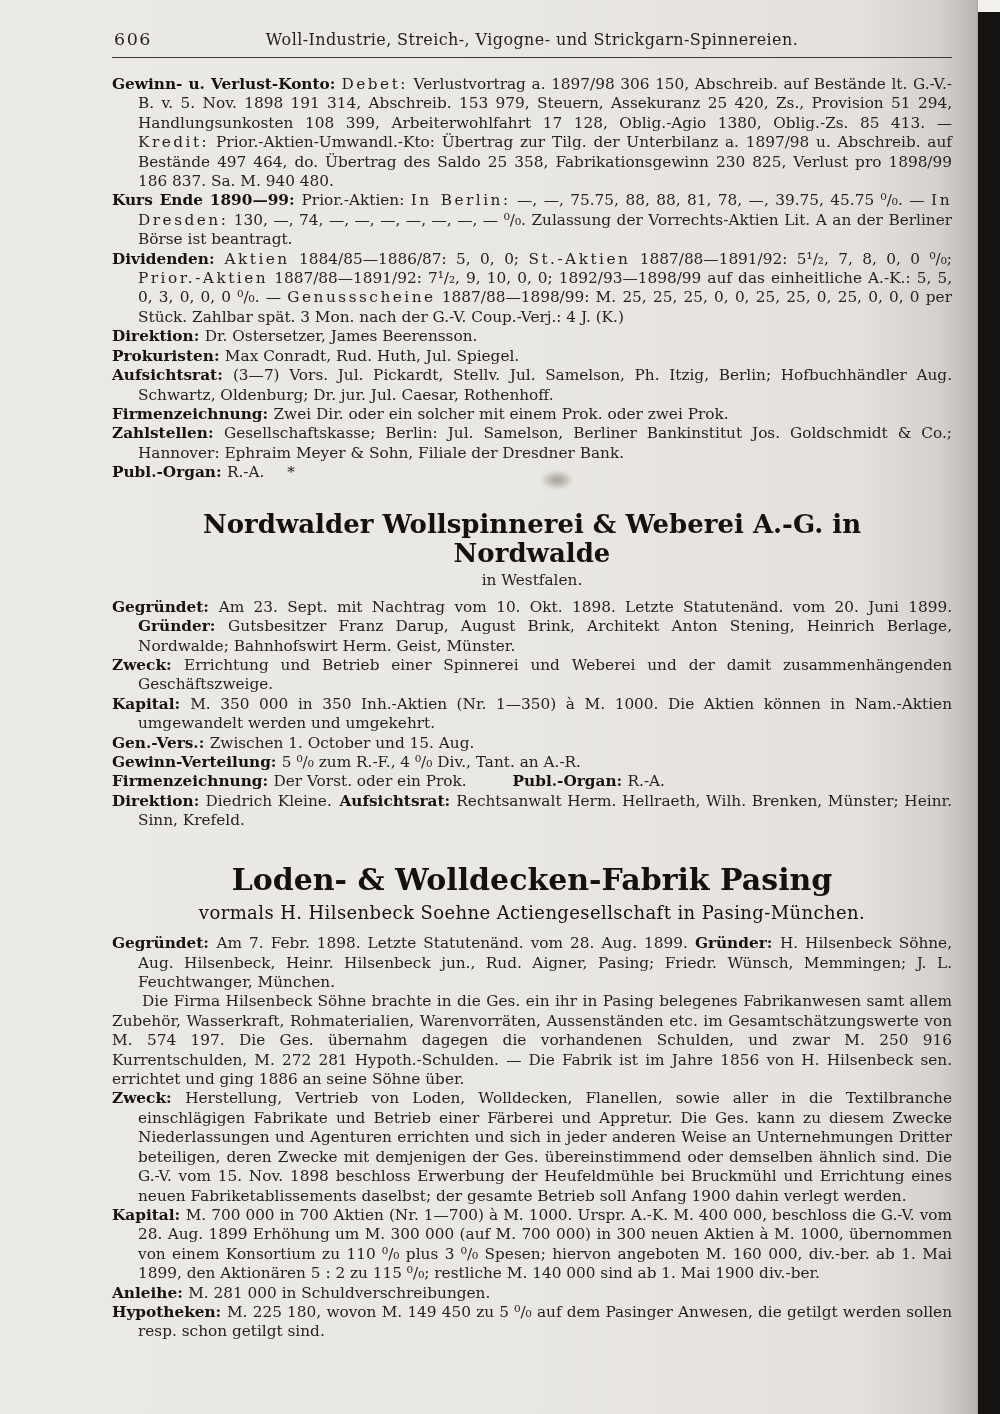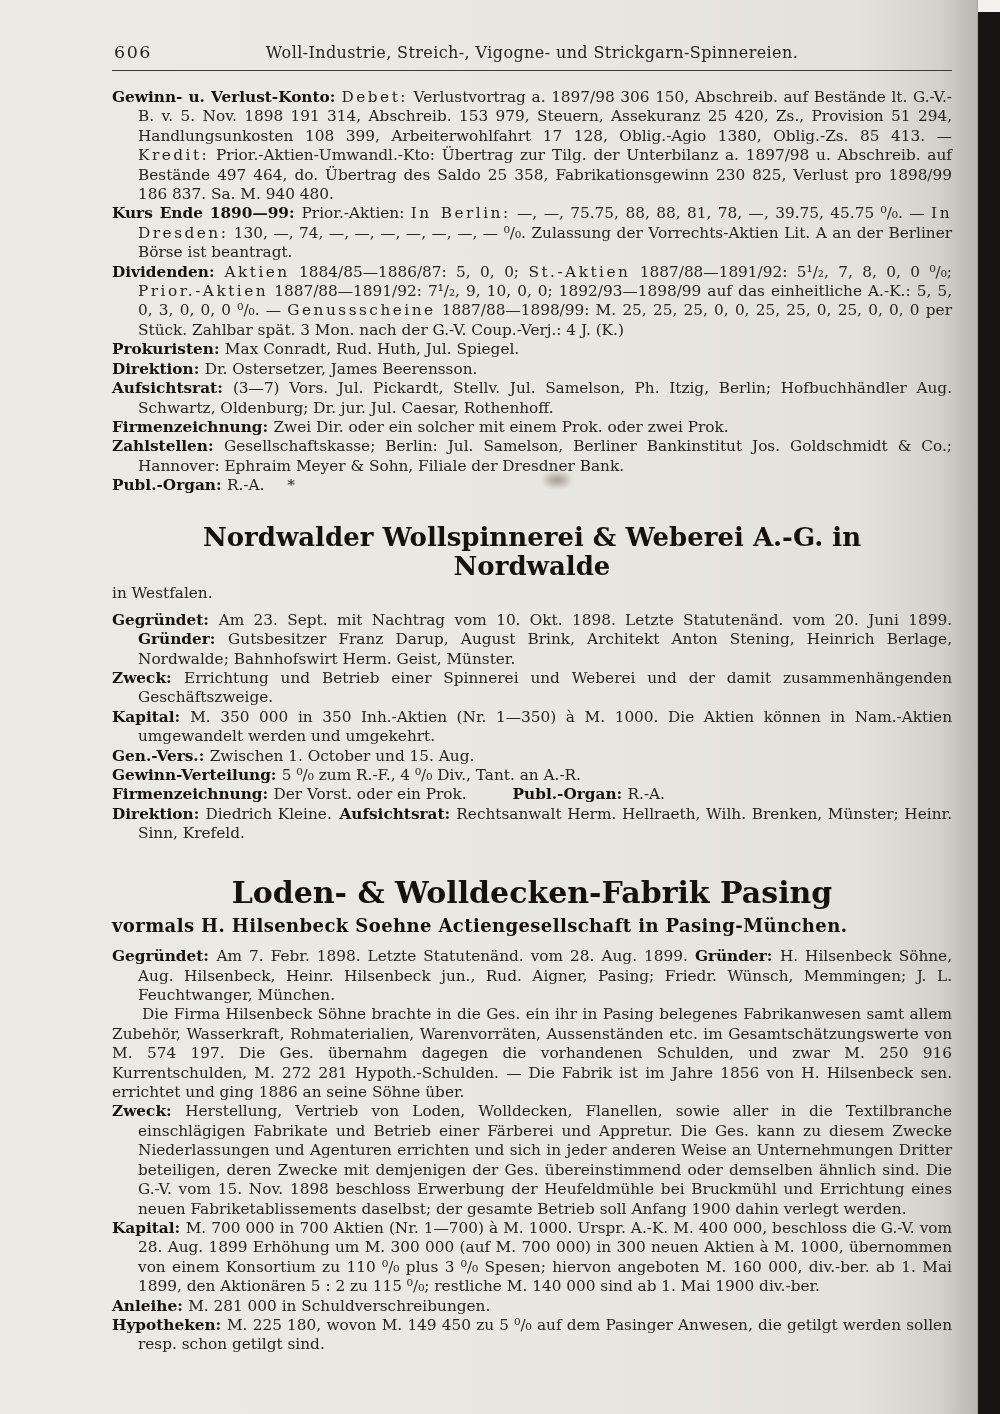--- a/index.html
+++ b/index.html
@@ -8,21 +8,21 @@
     font-family:"DejaVu Serif","Liberation Serif",serif;
     background:#6f6d6a;
   }
   .page {
     position:relative;
     width:1000px; height:1414px;
     overflow:hidden;
     color:var(--ink,#26221f);
     background:linear-gradient(90deg,#eceae5 0%, #e9e7e2 55%, #e4e1dc 86%, #d4d1cc 94%, #bab7b2 97.6%, #a9a6a1 97.8%);
   }
-  .content { position:absolute; left:112px; top:43px; width:840px; }
+  .content { position:absolute; left:112px; top:30px; width:840px; }
   .page-head { position:relative; text-align:center; font-size:16px; letter-spacing:.4px; padding-bottom:5px; }
   .page-num { position:absolute; left:2px; top:-1px; font-size:17.5px; letter-spacing:1.5px; }
   .head-rule { border:none; border-top:1.6px solid #3d3934; margin:3px 0 17px; }
   .para {
     text-align:justify;
     font-size:15.3px;
     line-height:19.4px;
     padding-left:26px;
     text-indent:-26px;
   }
@@ -31,23 +31,23 @@
   .sp { letter-spacing:2.5px; }
   .company-title {
     text-align:center;
     font-size:26px;
     line-height:1.12;
     font-weight:bold;
     color:#15110d;
     margin:27px 13px 3px;
   }
   .company-title.xl { font-size:30px; margin-top:32px; margin-bottom:6px; }
-  .company-subtitle { text-align:left; }
+  .company-subtitle { text-align:center; }
   .company-subtitle.plain { font-size:15.3px; margin-bottom:9px; }
-  .company-subtitle.bold { font-size:18px; font-weight:bold; color:#15110d; letter-spacing:.4px; margin:2px 0 11px; }
+  .company-subtitle.bold { font-size:18px; font-weight:normal; color:#15110d; letter-spacing:.4px; margin:2px 0 11px; }
   .smudge {
     position:absolute; left:540px; top:470px; width:34px; height:20px;
     background:radial-gradient(ellipse at center, rgba(70,60,48,.45), rgba(70,60,48,0) 70%);
     filter:blur(1px);
   }
   .scan-strip { position:absolute; top:0; right:0; width:22px; height:1414px; background:var(--scan-strip,#151413); }
   .scan-strip .notch { position:absolute; top:0; right:0; width:22px; height:12px; background:#f2f1ee; }
 </style>
 </head>
 <body>
@@ -57,22 +57,22 @@
     <header class="page-head">
       <span class="page-num">606</span>
       <span class="head-title">Woll-Industrie, Streich-, Vigogne- und Strickgarn-Spinnereien.</span>
     </header>
     <hr class="head-rule">
     <main>
         <section>
           <p class="para"><span class="b">Gewinn- u. Verlust-Konto: </span><span class="sp">Debet:</span><span> Verlustvortrag a. 1897/98 306 150, Abschreib. auf Bestände lt. G.-V.-B. v. 5. Nov. 1898 191 314, Abschreib. 153 979, Steuern, Assekuranz 25 420, Zs., Provision 51 294, Handlungsunkosten 108 399, Arbeiterwohlfahrt 17 128, Oblig.-Agio 1380, Oblig.-Zs. 85 413. — </span><span class="sp">Kredit:</span><span> Prior.-Aktien-Umwandl.-Kto: Übertrag zur Tilg. der Unterbilanz a. 1897/98 u. Abschreib. auf Bestände 497 464, do. Übertrag des Saldo 25 358, Fabrikationsgewinn 230 825, Verlust pro 1898/99 186 837. Sa. M. 940 480.</span></p>
           <p class="para"><span class="b">Kurs Ende 1890—99: </span><span>Prior.-Aktien: </span><span class="sp">In Berlin:</span><span> —, —, 75.75, 88, 88, 81, 78, —, 39.75, 45.75 ⁰/₀. — </span><span class="sp">In Dresden:</span><span> 130, —, 74, —, —, —, —, —, —, — ⁰/₀. Zulassung der Vorrechts-Aktien Lit. A an der Berliner Börse ist beantragt.</span></p>
           <p class="para"><span class="b">Dividenden: </span><span class="sp">Aktien</span><span> 1884/85—1886/87: 5, 0, 0; </span><span class="sp">St.-Aktien</span><span> 1887/88—1891/92: 5¹/₂, 7, 8, 0, 0 ⁰/₀; </span><span class="sp">Prior.-Aktien</span><span> 1887/88—1891/92: 7¹/₂, 9, 10, 0, 0; 1892/93—1898/99 auf das einheitliche A.-K.: 5, 5, 0, 3, 0, 0, 0 ⁰/₀. — </span><span class="sp">Genussscheine</span><span> 1887/88—1898/99: M. 25, 25, 25, 0, 0, 25, 25, 0, 25, 0, 0, 0 per Stück. Zahlbar spät. 3 Mon. nach der G.-V. Coup.-Verj.: 4 J. (K.)</span></p>
+          <p class="para"><span class="b">Direktion: </span><span>Dr. Ostersetzer, James Beerensson.</span></p>
           <p class="para"><span class="b">Prokuristen: </span><span>Max Conradt, Rud. Huth, Jul. Spiegel.</span></p>
-          <p class="para"><span class="b">Direktion: </span><span>Dr. Ostersetzer, James Beerensson.</span></p>
           <p class="para"><span class="b">Aufsichtsrat: </span><span>(3—7) Vors. Jul. Pickardt, Stellv. Jul. Samelson, Ph. Itzig, Berlin; Hofbuchhändler Aug. Schwartz, Oldenburg; Dr. jur. Jul. Caesar, Rothenhoff.</span></p>
           <p class="para"><span class="b">Firmenzeichnung: </span><span>Zwei Dir. oder ein solcher mit einem Prok. oder zwei Prok.</span></p>
           <p class="para"><span class="b">Zahlstellen: </span><span>Gesellschaftskasse; Berlin: Jul. Samelson, Berliner Bankinstitut Jos. Goldschmidt &amp; Co.; Hannover: Ephraim Meyer &amp; Sohn, Filiale der Dresdner Bank.</span></p>
           <p class="para"><span class="b">Publ.-Organ: </span><span>R.-A.  *</span></p>
         </section>
         <section>
           <h2 class="company-title">Nordwalder Wollspinnerei &amp; Weberei A.-G. in Nordwalde</h2>
           <div class="company-subtitle plain">in Westfalen.</div>
           <p class="para"><span class="b">Gegründet: </span><span>Am 23. Sept. mit Nachtrag vom 10. Okt. 1898. Letzte Statutenänd. vom 20. Juni 1899. </span><span class="b">Gründer: </span><span>Gutsbesitzer Franz Darup, August Brink, Architekt Anton Stening, Heinrich Berlage, Nordwalde; Bahnhofswirt Herm. Geist, Münster.</span></p>
           <p class="para"><span class="b">Zweck: </span><span>Errichtung und Betrieb einer Spinnerei und Weberei und der damit zusammenhängenden Geschäftszweige.</span></p>

